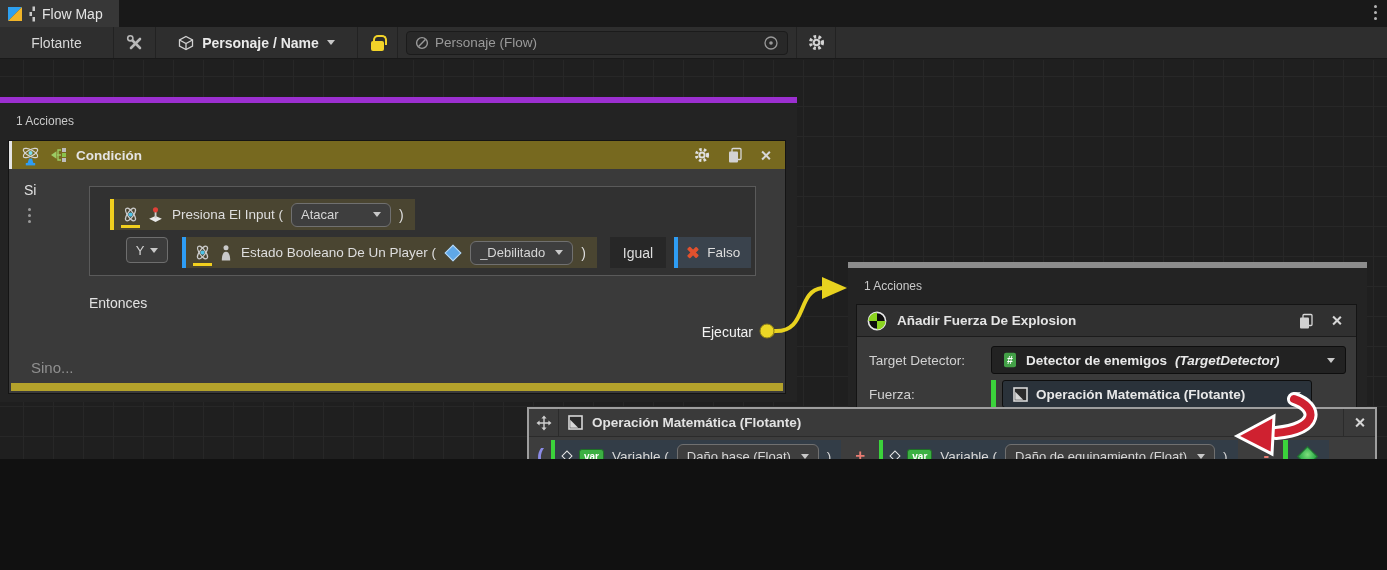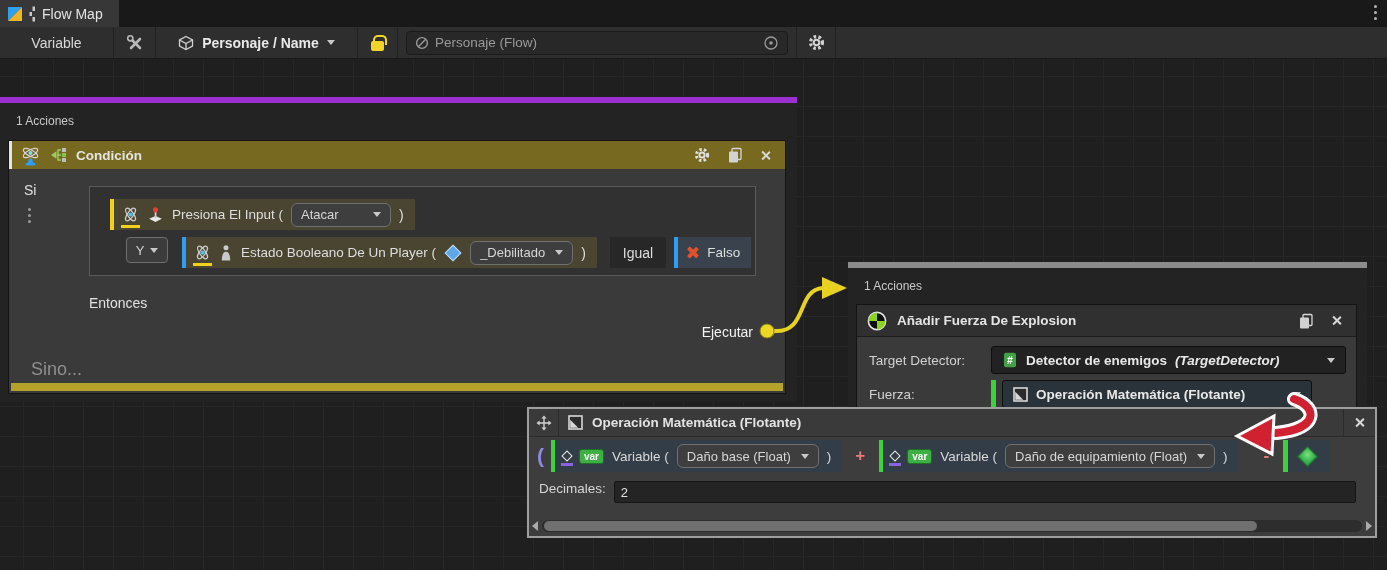--- a/index.html
+++ b/index.html
@@ -1,18 +1,18 @@
 <!DOCTYPE html>
 <html><head>
 <meta charset="utf-8">
 <style>
   * { box-sizing: border-box; margin: 0; padding: 0; }
   html,body { width:1387px; height:570px; background:#111; }
   body { font-family:"Liberation Sans","DejaVu Sans",sans-serif; overflow:hidden; }
-  .screen { position:relative; width:1387px; height:570px; background:#1f1f1f; overflow:hidden; }
+  .screen { position:relative; width:1387px; height:459px; background:#1f1f1f; overflow:hidden; }
 
   
   .tabbar { height:27px; background:#191919; display:flex; align-items:stretch; position:relative; }
   .tab { display:flex; align-items:center; gap:6px; background:#373737; padding:0 16px 0 7px; font-size:14px; color:#e4e4e4; }
   .menu-dots { position:absolute; right:10px; top:5px; display:flex; flex-direction:column; gap:3px; cursor:pointer; }
   .menu-dots i { width:3px; height:3px; border-radius:50%; background:#b5b5b5; }
 
   
   .toolbar { height:32px; background:#2e2e2e; display:flex; align-items:stretch; border-bottom:1px solid #191919; }
   .tbtn { display:flex; align-items:center; justify-content:center; gap:8px; border-right:1px solid #222; color:#d8d8d8; font-size:14px; cursor:pointer; }
@@ -57,21 +57,21 @@
   .stripe-green { background:#3bd23b; }
   .rowtext { font-size:13.5px; color:#dedede; }
   .paren { font-size:14px; color:#dedede; }
   .dd { height:24px; background:#3e3e3e; border:1px solid #707070; border-radius:6px; display:flex; align-items:center; gap:10px; padding:0 9px; font-size:13px; color:#d6d6d6; cursor:pointer; }
   .ybtn { width:42px; height:26px; background:#3c3c3c; border:1px solid #6e6e6e; border-radius:4px; display:flex; align-items:center; justify-content:center; gap:6px; color:#d0d0d0; font-size:13px; margin:0 14px 0 16px; cursor:pointer; }
   .igual { height:31px; background:#272727; display:flex; align-items:center; padding:0 13px; font-size:14px; color:#dedede; margin-left:13px; cursor:pointer; }
   .falso { background:#3a434d; }
   .entonces { position:absolute; left:80px; top:126px; font-size:14px; color:#e2e2e2; }
   .ejecutar { position:absolute; right:32px; top:155px; font-size:14px; color:#f2f2f2; }
   .port { position:absolute; right:10px; top:156px; width:13px; height:13px; border-radius:50%; background:#ecd725; border:1px solid #7c7118; cursor:crosshair; }
-  .sino { position:absolute; left:22px; top:190px; font-size:18px; color:#8f8f8f; cursor:pointer; }
+  .sino { position:absolute; left:22px; top:190px; font-size:15px; color:#8f8f8f; cursor:pointer; }
   .cond-footer { height:8px; background:#b4a22b; margin:0 2px 2px 2px; }
 
   
   .xmark { position:relative; width:13px; height:13px; display:inline-block; }
   .xmark:before,.xmark:after { content:""; position:absolute; left:5px; top:0; width:3.5px; height:13px; border-radius:1px; background:#e0512e; }
   .xmark:before { transform:rotate(45deg); } .xmark:after { transform:rotate(-45deg); }
   
   .closex { position:relative; width:11px; height:11px; display:inline-block; cursor:pointer; }
   .closex:before,.closex:after { content:""; position:absolute; left:4.6px; top:0; width:1.8px; height:11px; background:#d6d6d6; }
   .closex:before { transform:rotate(45deg); } .closex:after { transform:rotate(-45deg); }
@@ -141,21 +141,21 @@
     </div>
     <div class="menu-dots">
         <i></i>
         <i></i>
         <i></i>
       </div>
   </div>
 
   <div class="toolbar">
     <div class="tbtn focus">
-      <span>Variable</span>
+      <span>Flotante</span>
     </div>
     <div class="tbtn tools">
       <svg width="18" height="18" viewBox="0 0 18 18">
         <g stroke="#b8b8b8" stroke-width="2.6" stroke-linecap="round">
             <path d="M5 5 L14 14"></path>
             <path d="M14 5 L5 14"></path>
           </g>
         <circle cx="4.3" cy="4.3" r="2.6" fill="#2e2e2e" stroke="#b8b8b8" stroke-width="1.6"></circle>
       </svg>
     </div>

